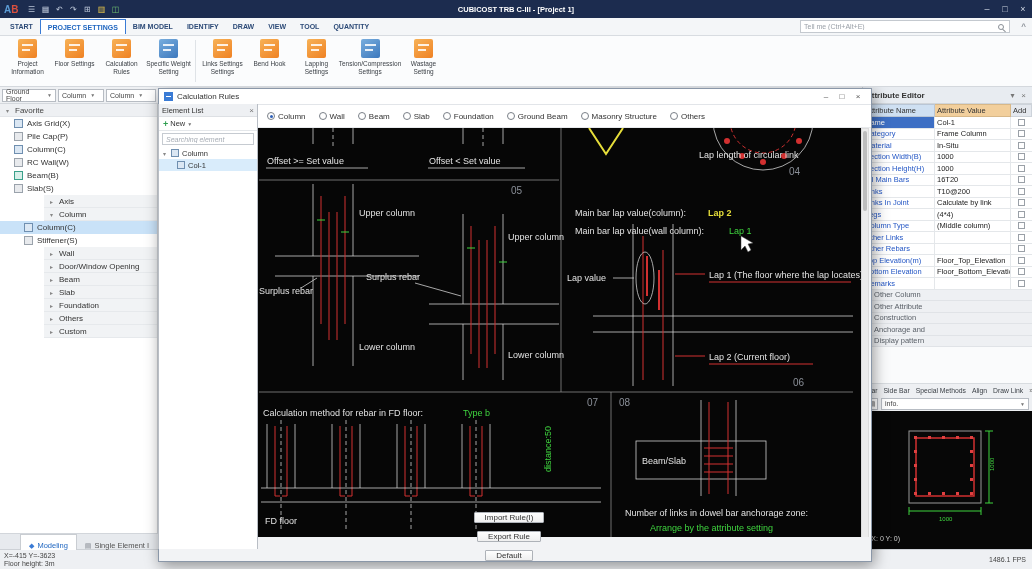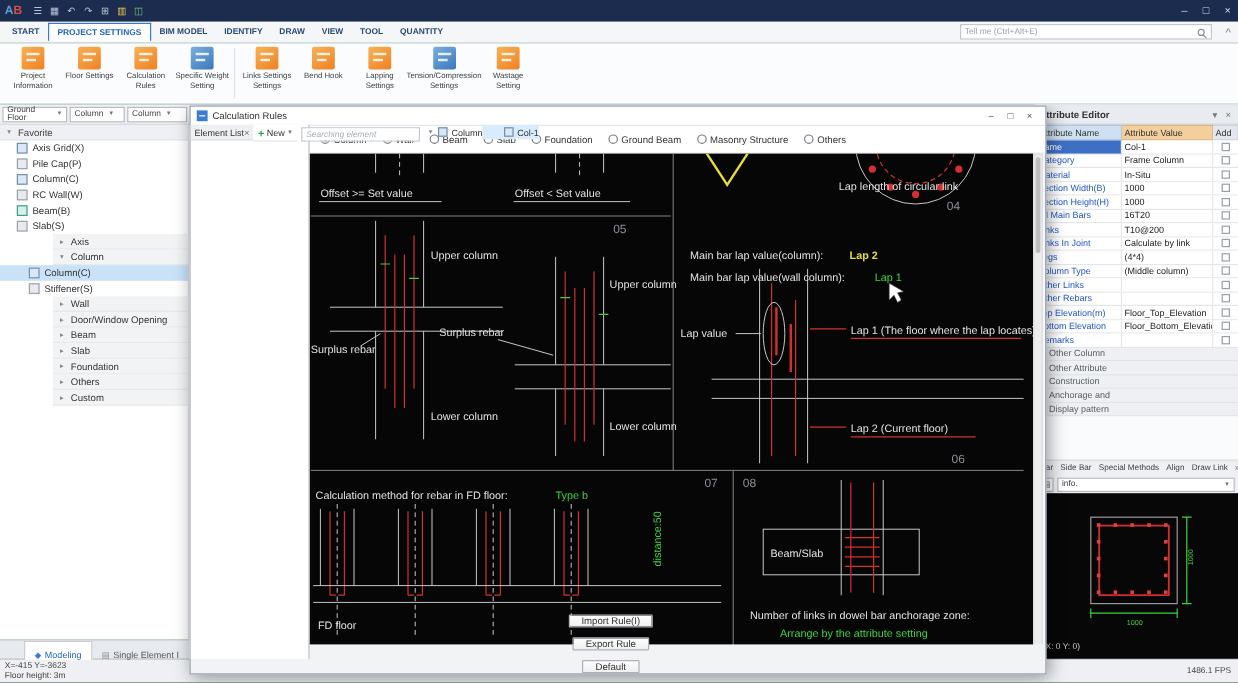--- a/index.html
+++ b/index.html
@@ -54,21 +54,21 @@
 .srow.head{background:#eef0f3;border-bottom:1px solid #e2e5e9;color:#444;}
 .srow.grp{background:#f1f3f5;border-bottom:1px solid #e6e9ec;margin-left:44px;}
 .srow.item{padding-left:14px;}
 .srow.sub{padding-left:24px;}
 .srow.sel{background:#c9e2f8;}
 .sic{width:9px;height:9px;margin-right:4px;border:1px solid #6f8fb0;background:#dbe7f3;flex:none;}
 .sic.gray{border-color:#9aa2ab;background:#e8eaed;}
 .sic.teal{border-color:#3aa08a;background:#d8efe9;}
 
 
-.epanel{position:absolute;left:158px;top:104px;width:100px;height:445px;background:#fff;border-left:1px solid #b9bec5;border-right:1px solid #b9bec5;z-index:60;display:flex;flex-direction:row;}
+.epanel{position:absolute;left:158px;top:104px;width:100px;height:445px;background:#fff;border-left:1px solid #b9bec5;border-right:1px solid #b9bec5;z-index:60;display:flex;flex-direction:column;}
 .ep-head{height:13px;background:#eef0f3;border-bottom:1px solid #dde0e4;display:flex;align-items:center;padding:0 3px;font-size:7.5px;color:#333;flex:none;}
 .ep-head .x{margin-left:auto;color:#777;font-size:8px;}
 .ep-tools{height:14px;border-bottom:1px solid #e4e7ea;display:flex;align-items:center;padding:0 4px;flex:none;}
 .ep-new{display:flex;align-items:center;font-size:7.5px;color:#333;}
 .plus{color:#2e9e4f;font-weight:bold;margin-right:2px;font-size:9px;}
 .caret{font-size:5px;color:#777;margin-left:2px;}
 .ep-search{margin:2px 3px;height:12px;border:1px solid #c6cbd1;display:flex;padding:0 3px;flex:none;}
 .ep-search input{border:none;outline:none;width:100%;font-size:7px;font-style:italic;color:#777;}
 .ep-search input::placeholder{color:#a7adb5;}
 .ep-row{height:12px;display:flex;align-items:center;font-size:7.5px;padding-left:4px;flex:none;}
@@ -147,20 +147,21 @@
 
   <div class="titlebar">
     <span class="tb-logo">A<b>B</b></span>
     <span class="tb-ic">☰</span>
     <span class="tb-ic">▦</span>
     <span class="tb-ic">↶</span>
     <span class="tb-ic">↷</span>
     <span class="tb-ic">⊞</span>
     <span class="tb-ic yel">▥</span>
     <span class="tb-ic grn">◫</span>
+    <span class="tb-title">CUBICOST TRB C-III - [Project 1]</span>
     <span class="tb-ctrl">
       <span>–</span>
       <span>□</span>
       <span>×</span>
     </span>
   </div>
 
   <div class="tabrow">
     <span class="rtab">START</span>
     <span class="rtab active">PROJECT SETTINGS</span>

